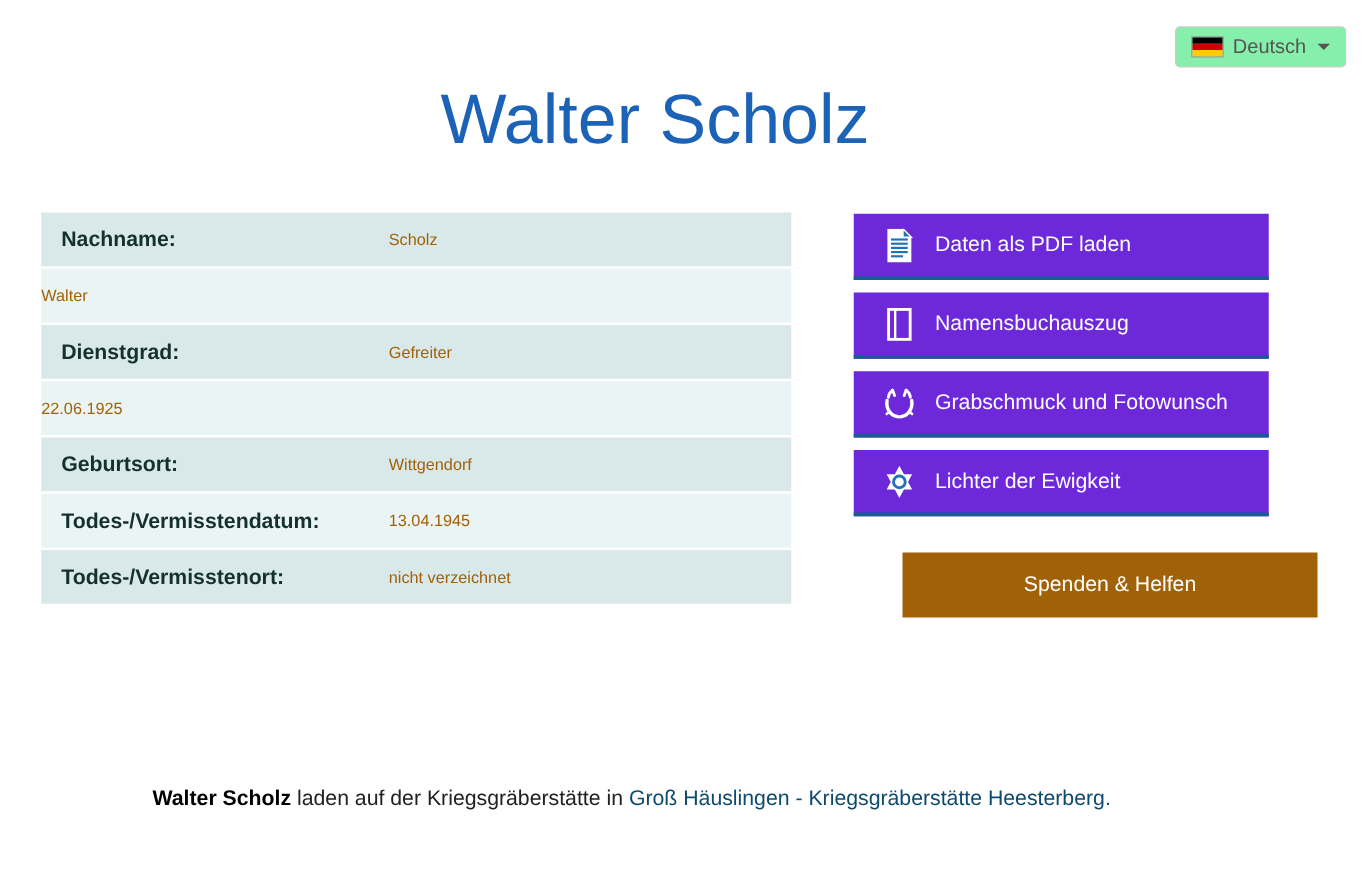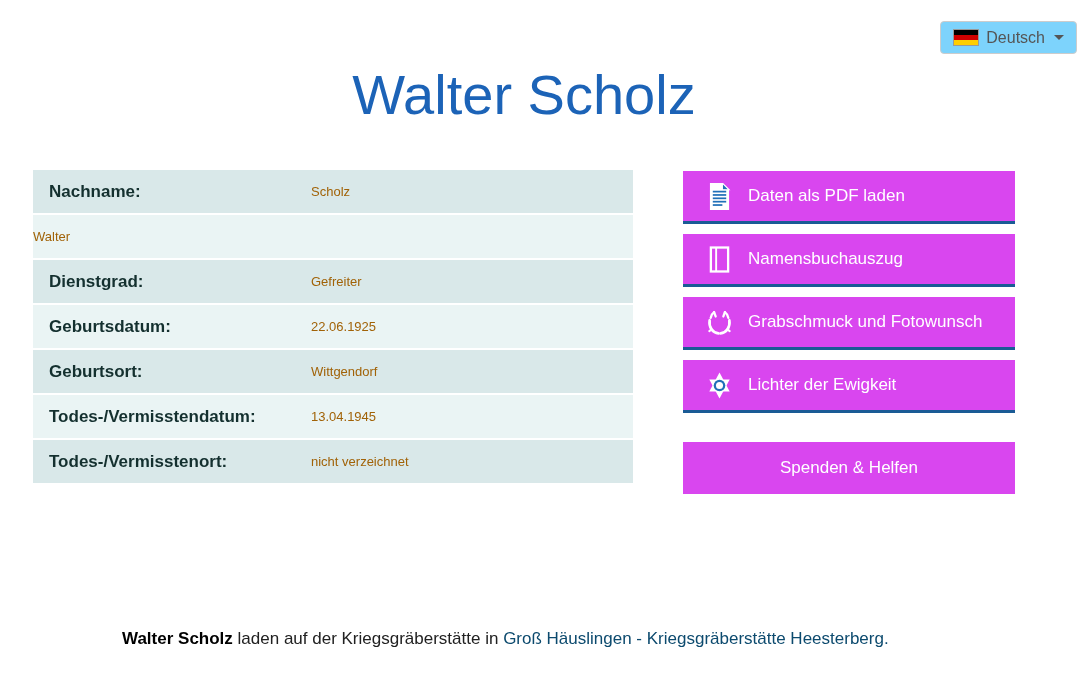--- a/index.html
+++ b/index.html
@@ -5,46 +5,46 @@
   html,body{margin:0;padding:0;background:#fff;}
   body{width:1091px;height:695px;font-family:"Liberation Sans","DejaVu Sans",sans-serif;}
   .page{position:relative;width:1091px;height:695px;overflow:hidden;background:#fff;}
 
   
   .page-title{position:absolute;top:24px;left:0;width:1048px;text-align:center;
     font-size:56px;font-weight:400;color:#1c63b7;letter-spacing:0;}
 
   
   .lang-btn{position:absolute;top:21px;right:14px;height:33px;box-sizing:border-box;
-    display:flex;align-items:center;gap:7px;padding:0 12px;background:#7dd3fc;
+    display:flex;align-items:center;gap:7px;padding:0 12px;background:#86efac;
     border:1px solid #ccc;border-radius:4px;color:#555;font-size:16px;cursor:pointer;}
   .flag{width:26px;height:17px;border:1px solid #999;display:flex;flex-direction:column;box-sizing:border-box;}
   .flag div{flex:1;}
   .flag .s1{background:#000;}
   .flag .s2{background:#d00000;}
   .flag .s3{background:#ffce00;}
   .caret{width:0;height:0;border-left:5px solid transparent;border-right:5px solid transparent;
     border-top:5px solid #555;margin-left:2px;}
 
   
   .record{position:absolute;left:33px;top:170px;width:600px;}
   .rec-row{display:flex;align-items:center;height:43px;margin-bottom:2px;}
   .rec-row:nth-child(odd){background:#d9e8e9;}
   .rec-row:nth-child(even){background:#eaf4f4;}
   .rec-label{width:262px;padding-left:16px;flex:none;font-weight:bold;font-size:17px;color:#14302f;}
   .rec-value{font-size:13px;color:#a16207;}
 
   
   .actions{position:absolute;left:683px;top:171px;width:332px;}
-  .act-btn{height:53px;box-sizing:border-box;margin-bottom:10px;background:#d946ef;
+  .act-btn{height:53px;box-sizing:border-box;margin-bottom:10px;background:#6d28d9;
     border:0;border-bottom:3px solid #1a5b95;display:flex;align-items:center;
     padding-left:23px;gap:15px;color:#fff;font-size:17px;cursor:pointer;width:100%;text-align:left;}
   .act-btn .ico{width:27px;height:28px;display:flex;align-items:center;justify-content:center;flex:none;}
-  .donate-btn{margin-top:29px;height:52px;width:100%;box-sizing:border-box;background:#d946ef;
-    border:0;color:#fff;font-size:17px;display:flex;align-items:center;justify-content:center;cursor:pointer;}
+  .donate-btn{margin-top:29px;height:52px;width:100%;box-sizing:border-box;background:#a16207;
+    border:0;color:#fff;font-size:17px;display:flex;align-items:center;justify-content:center;cursor:pointer;margin-left:39px;}
 
   
   .footer{position:absolute;left:122px;top:628px;font-size:17px;color:#212121;}
   .footer p{margin:0 0 15px 0;line-height:22px;}
   .footer a{color:#0c4a6e;text-decoration:none;cursor:pointer;}
   .footer b{color:#000;}
 </style>
 </head>
 <body>
 
@@ -68,21 +68,20 @@
       <div class="rec-value">Scholz</div>
     </div>
     <div class="rec-row">
       <div class="rec-value">Walter</div>
     </div>
     <div class="rec-row">
       <div class="rec-label">Dienstgrad:</div>
       <div class="rec-value">Gefreiter</div>
     </div>
     <div class="rec-row">
-      <div class="rec-label">Geburtsdatum:</div>
       <div class="rec-value">22.06.1925</div>
     </div>
     <div class="rec-row">
       <div class="rec-label">Geburtsort:</div>
       <div class="rec-value">Wittgendorf</div>
     </div>
     <div class="rec-row">
       <div class="rec-label">Todes-/Vermisstendatum:</div>
       <div class="rec-value">13.04.1945</div>
     </div>

